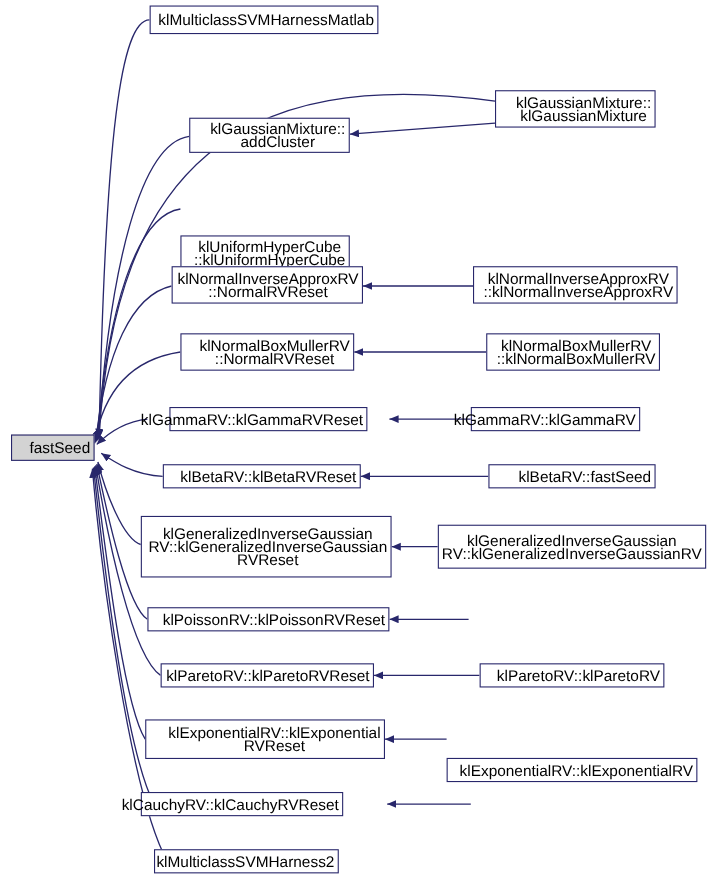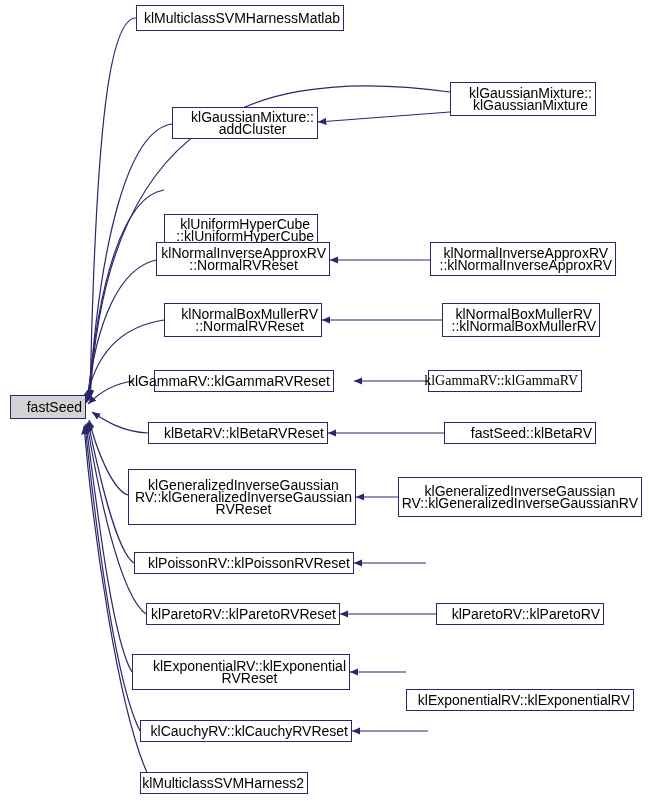--- a/index.html
+++ b/index.html
@@ -124,30 +124,30 @@
 
   <div class="node" style="left:442px; top:303px; width:158px; height:34px;">
     <span>klNormalBoxMullerRV
 ::klNormalBoxMullerRV</span>
   </div>
 
   <div class="node" style="left:134px; top:370px; width:180px; height:22px;margin-left:20px;">
     <span>klGammaRV::klGammaRVReset</span>
   </div>
 
-  <div class="node" style="left:428px; top:370px; width:154px; height:22px;font-family:Liberation Serif, serif;">
+  <div class="node" style="left:428px; top:370px; width:154px; height:22px;">
     <span>klGammaRV::klGammaRV</span>
   </div>
 
   <div class="node" style="left:148px; top:422px; width:180px; height:22px;">
     <span>klBetaRV::klBetaRVReset</span>
   </div>
 
   <div class="node" style="left:444px; top:422px; width:152px; height:22px;">
-    <span>fastSeed::klBetaRV</span>
+    <span>klBetaRV::fastSeed</span>
   </div>
 
   <div class="node" style="left:128px; top:469px; width:228px; height:56px;">
     <span>klGeneralizedInverseGaussian
 RV::klGeneralizedInverseGaussian
 RVReset</span>
   </div>
 
   <div class="node" style="left:398px; top:477px; width:244px; height:40px;">
     <span>klGeneralizedInverseGaussian
@@ -169,21 +169,21 @@
 
   <div class="node" style="left:132px; top:654px; width:218px; height:36px;">
     <span>klExponentialRV::klExponential
 RVReset</span>
   </div>
 
   <div class="node" style="left:406px; top:661px; width:228px; height:22px;margin-top:28px;">
     <span>klExponentialRV::klExponentialRV</span>
   </div>
 
-  <div class="node" style="left:140px; top:720px; width:212px; height:22px;">
+  <div class="node" style="left:128px; top:720px; width:184px; height:22px;">
     <span>klCauchyRV::klCauchyRVReset</span>
   </div>
 
 
   <div class="node" style="left:140px; top:772px; width:168px; height:22px;">
     <span>klMulticlassSVMHarness2</span>
   </div>
 
 </div>
 

